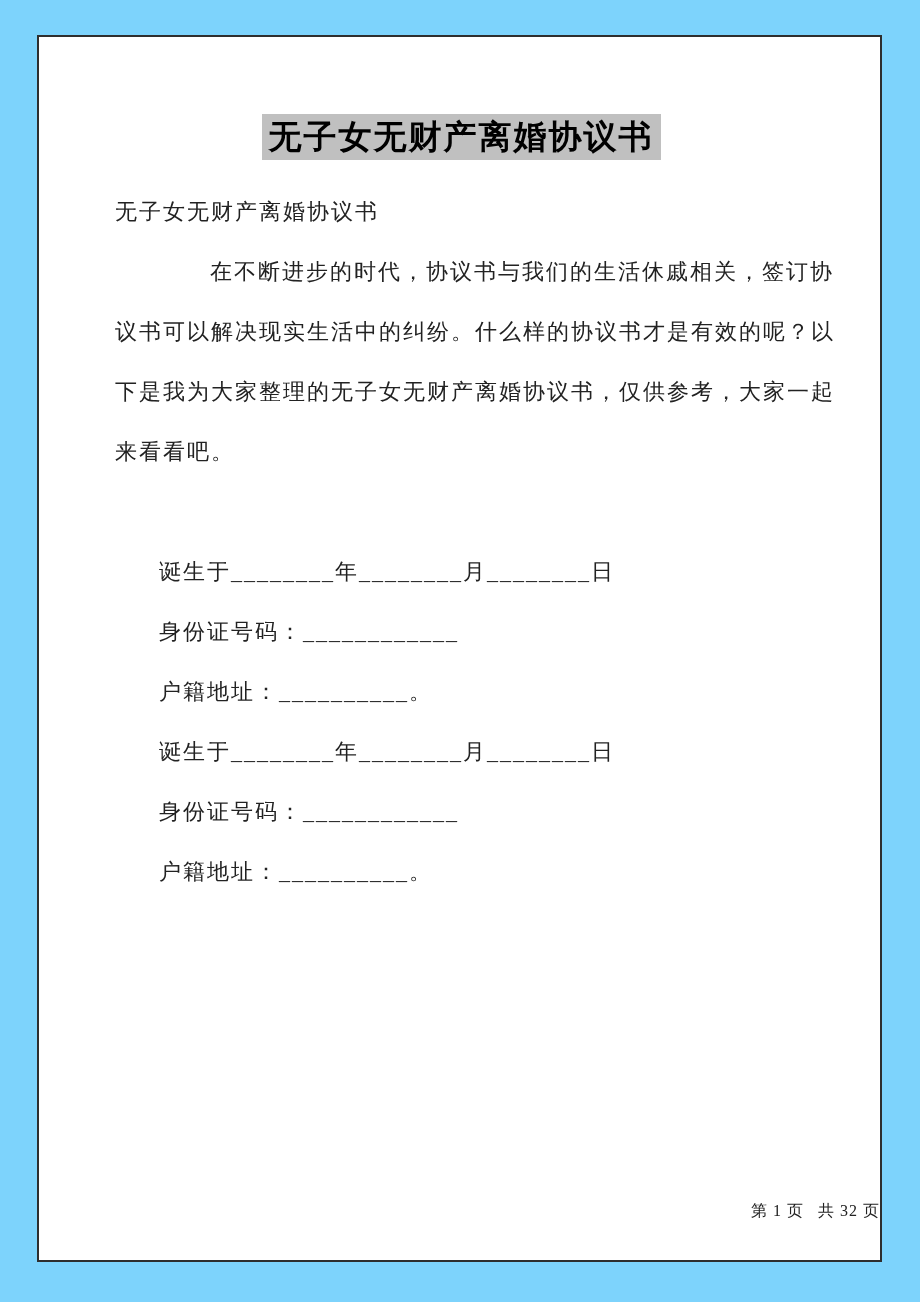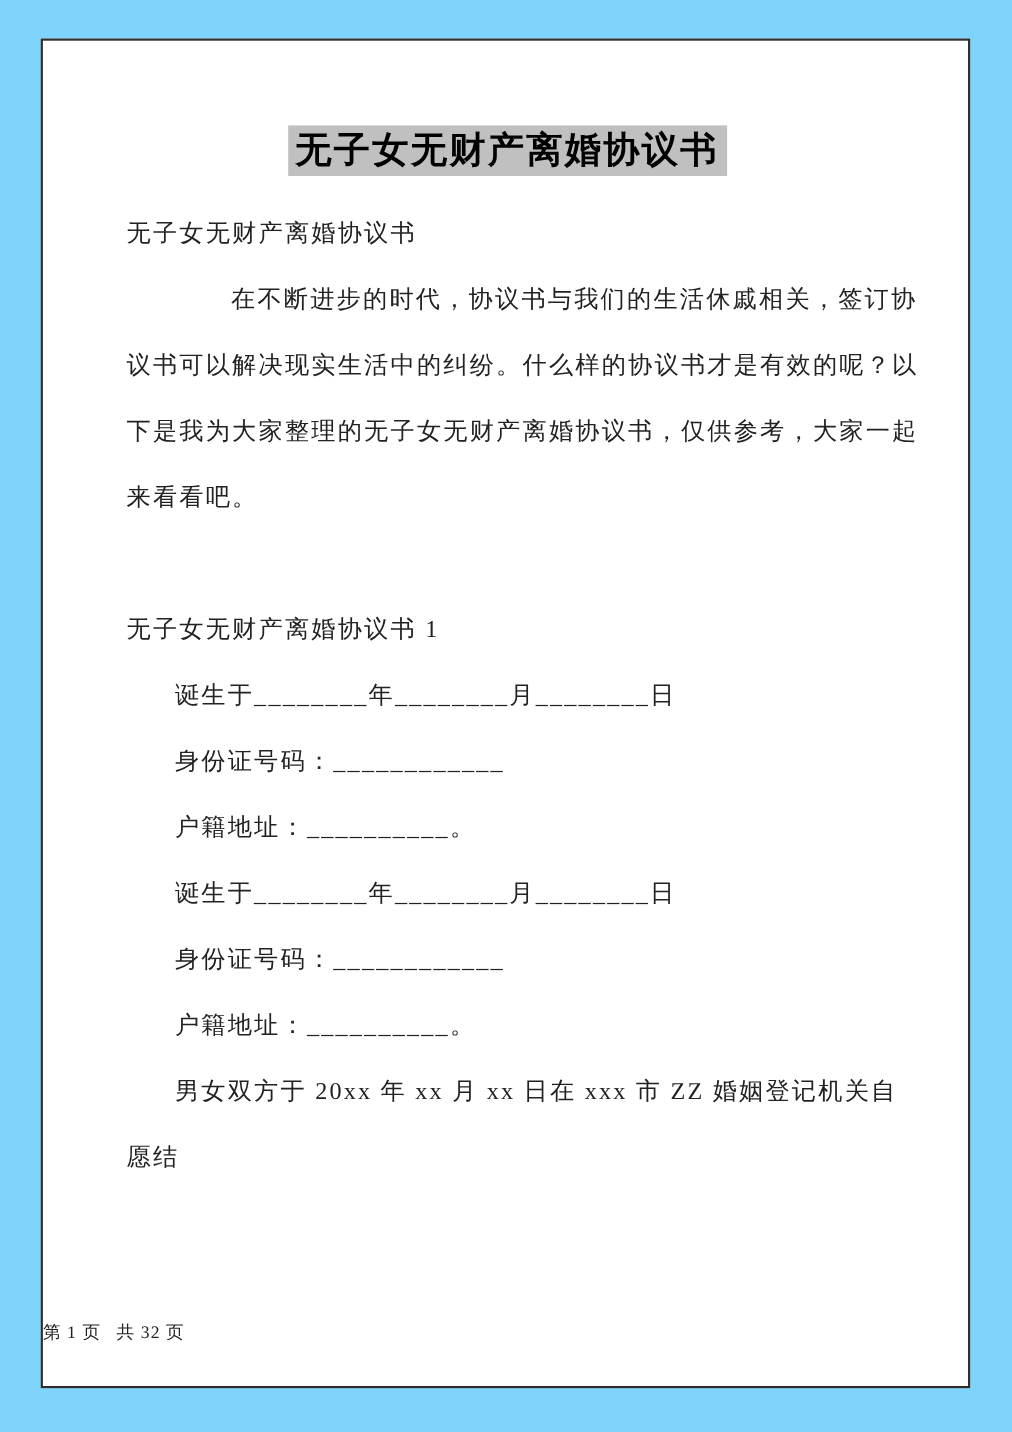--- a/index.html
+++ b/index.html
@@ -66,21 +66,21 @@
 
   .field-line, .closing-paragraph {
     text-indent: 44px;
   }
 
   .page-footer {
     position: absolute;
     left: 0;
     right: 0;
     bottom: 38px;
-    text-align: left;
+    text-align: right;
     font-size: 16px;
     letter-spacing: 1px;
     color: #222222;
   }
 
   .page-footer .sep { display: inline-block; width: 14px; }
 </style>
 </head>
 <body>
 
@@ -91,30 +91,28 @@
     <div class="doc-title-wrap">
       <span class="doc-title-highlight">无子女无财产离婚协议书</span>
     </div>
 
     <div class="doc-body">
 
       <p class="line intro-label">无子女无财产离婚协议书</p>
 
       <p class="line intro-paragraph">在不断进步的时代，协议书与我们的生活休戚相关，签订协议书可以解决现实生活中的纠纷。什么样的协议书才是有效的呢？以下是我为大家整理的无子女无财产离婚协议书，仅供参考，大家一起来看看吧。</p>
 
-      <p class="line section-heading">无子女无财产离婚协议书 1</p>
 
       <p class="line field-line">诞生于________年________月________日</p>
       <p class="line field-line">身份证号码：____________</p>
       <p class="line field-line">户籍地址：__________。</p>
       <p class="line field-line">诞生于________年________月________日</p>
       <p class="line field-line">身份证号码：____________</p>
       <p class="line field-line">户籍地址：__________。</p>
 
-      <p class="line closing-paragraph">男女双方于 20xx 年 xx 月 xx 日在 xxx 市 ZZ 婚姻登记机关自愿结</p>
 
     </div>
 
     <div class="page-footer">
       <span>第 1 页</span><span class="sep"></span><span>共 32 页</span>
     </div>
 
   </div>
 
 </div>

